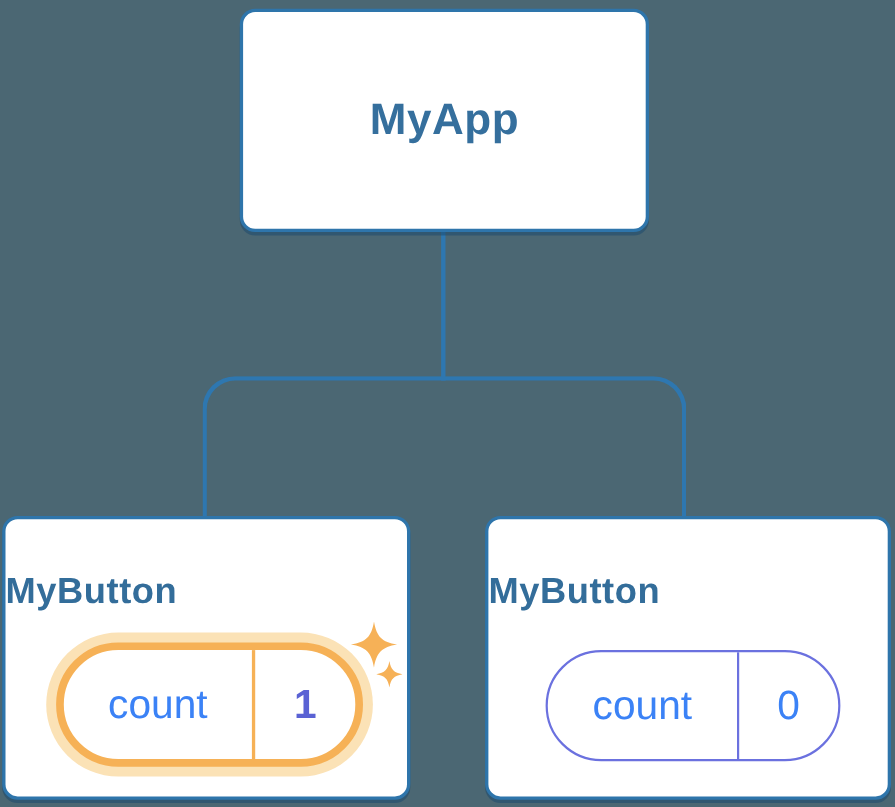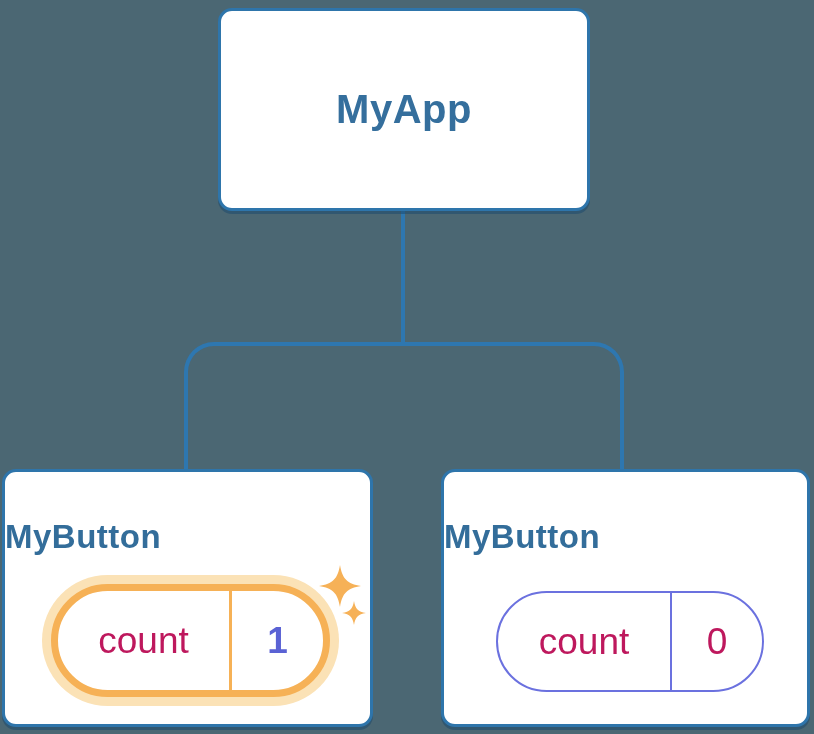--- a/index.html
+++ b/index.html
@@ -85,21 +85,21 @@
     left: 52px; top: 119px;
     width: 268px; height: 101px;
     border: 2px solid #6b71df;
     border-radius: 52px;
   }
   .pill .cell {
     display: flex;
     align-items: center;
     justify-content: center;
     font-size: 37px;
-    color: #be185d;
+    color: #3b82f6;
   }
   .pill-highlight .cell-key {
     width: 174px;
     border-right: 3px solid #f6b156;
   }
   .pill-plain .cell-key {
     width: 174px;
     border-right: 2px solid #6b71df;
   }
   .pill .cell-value { flex: 1; }

